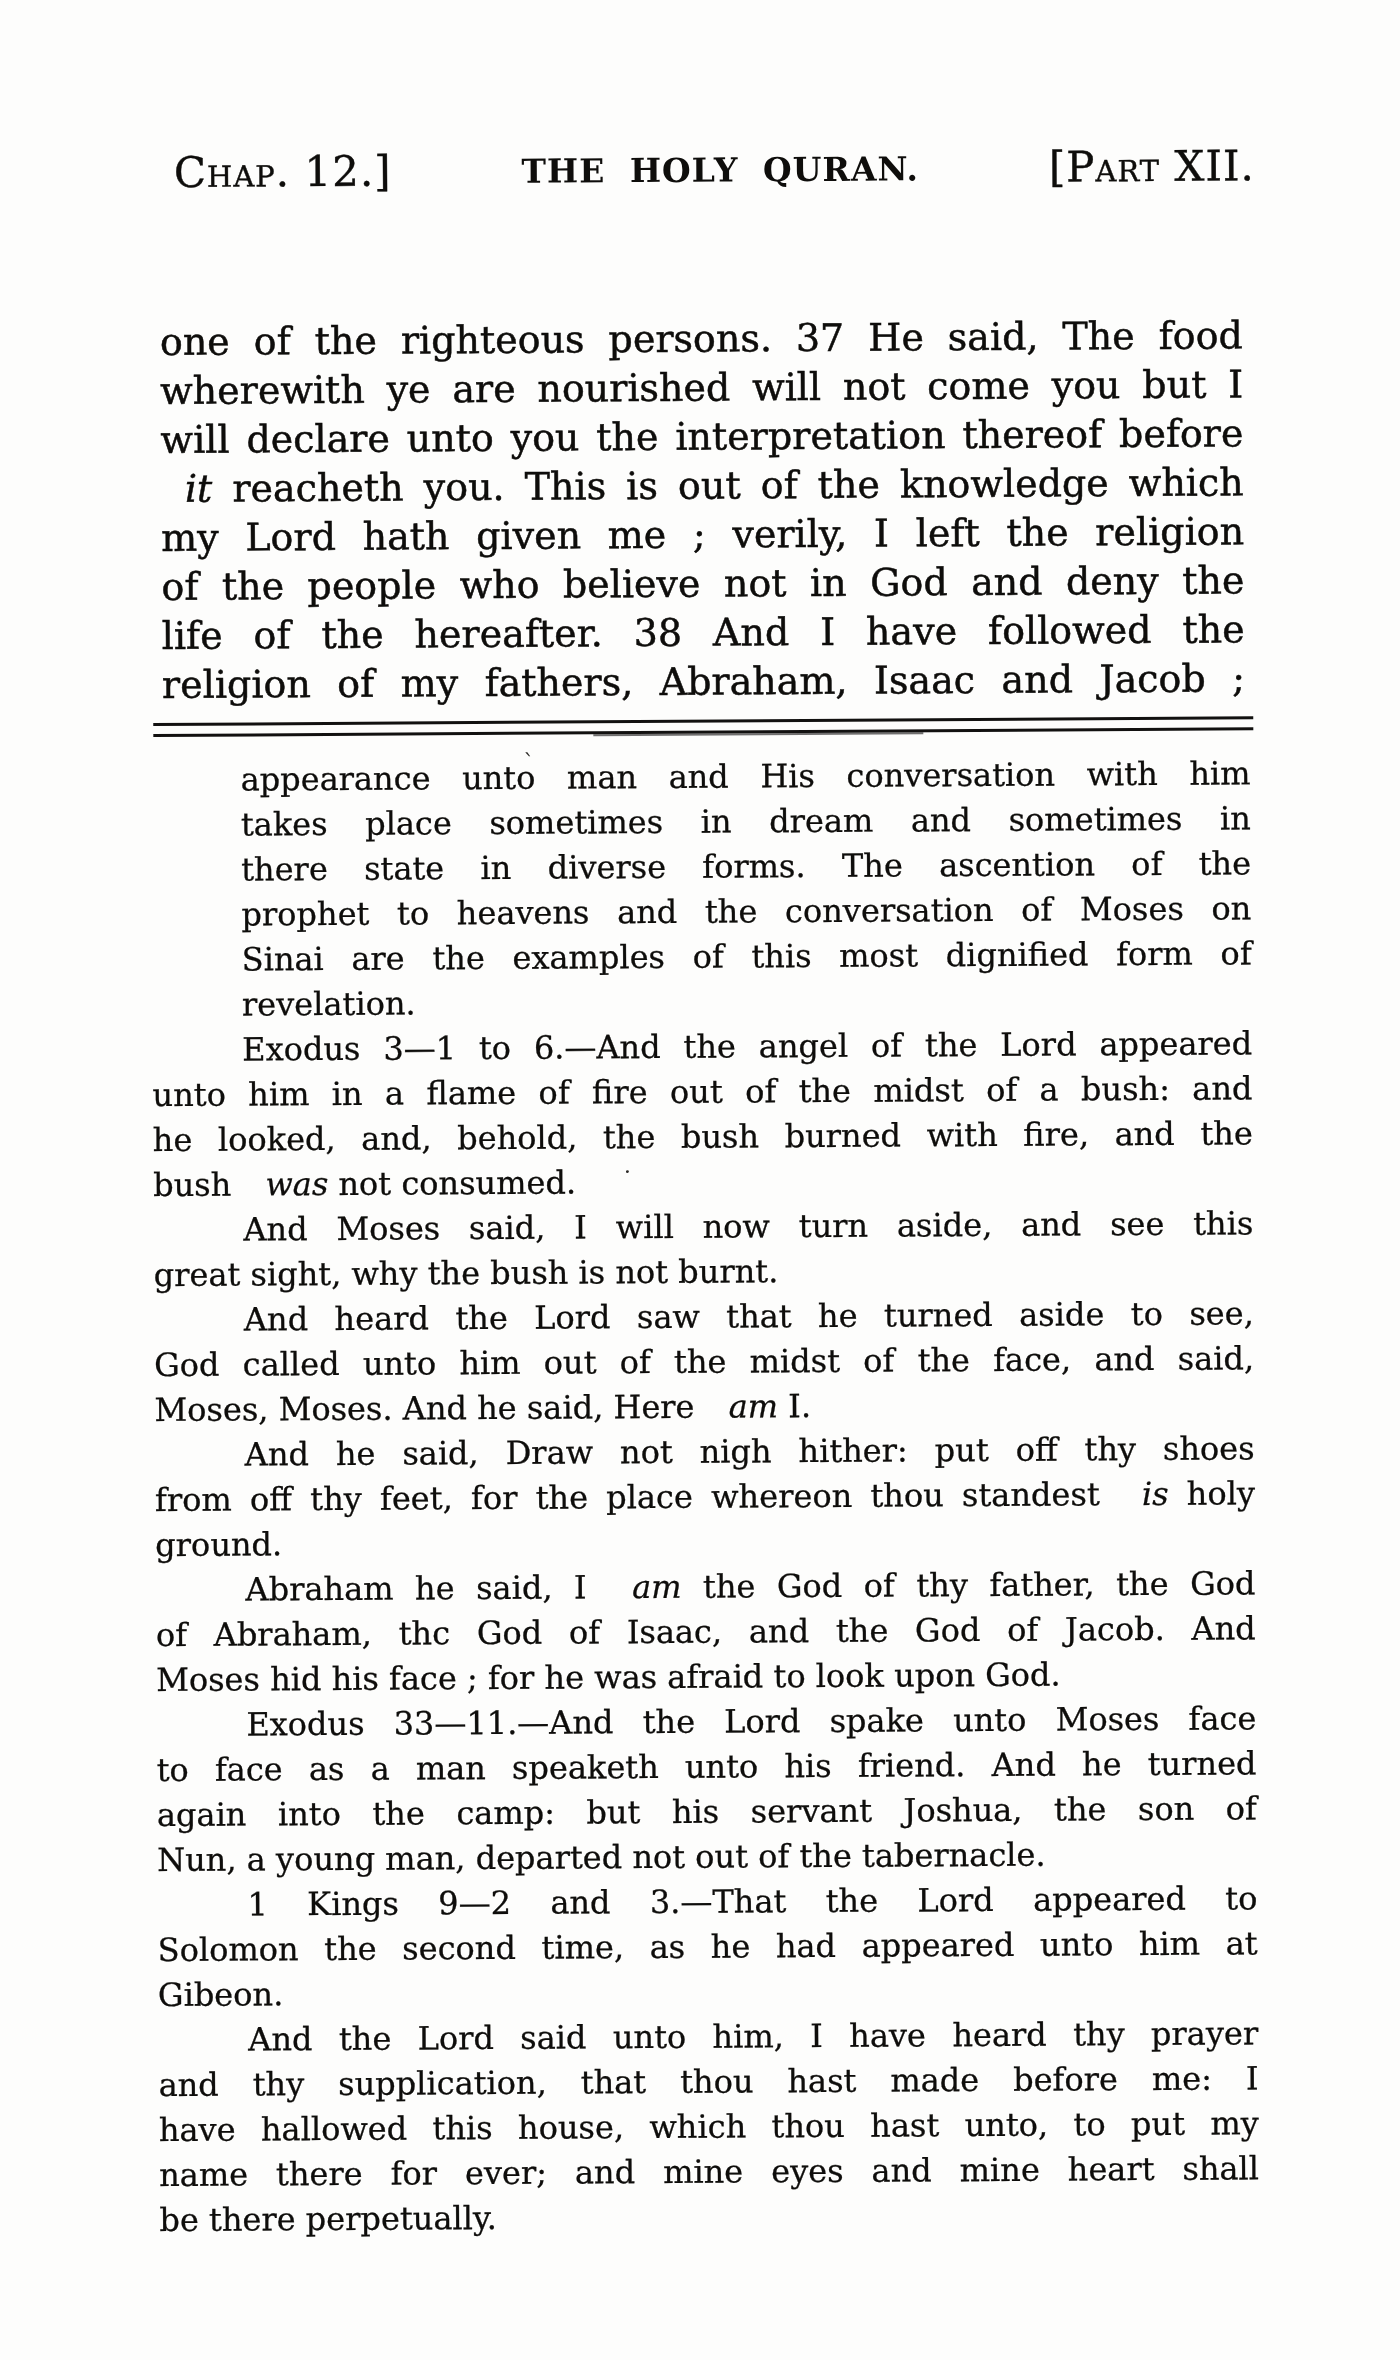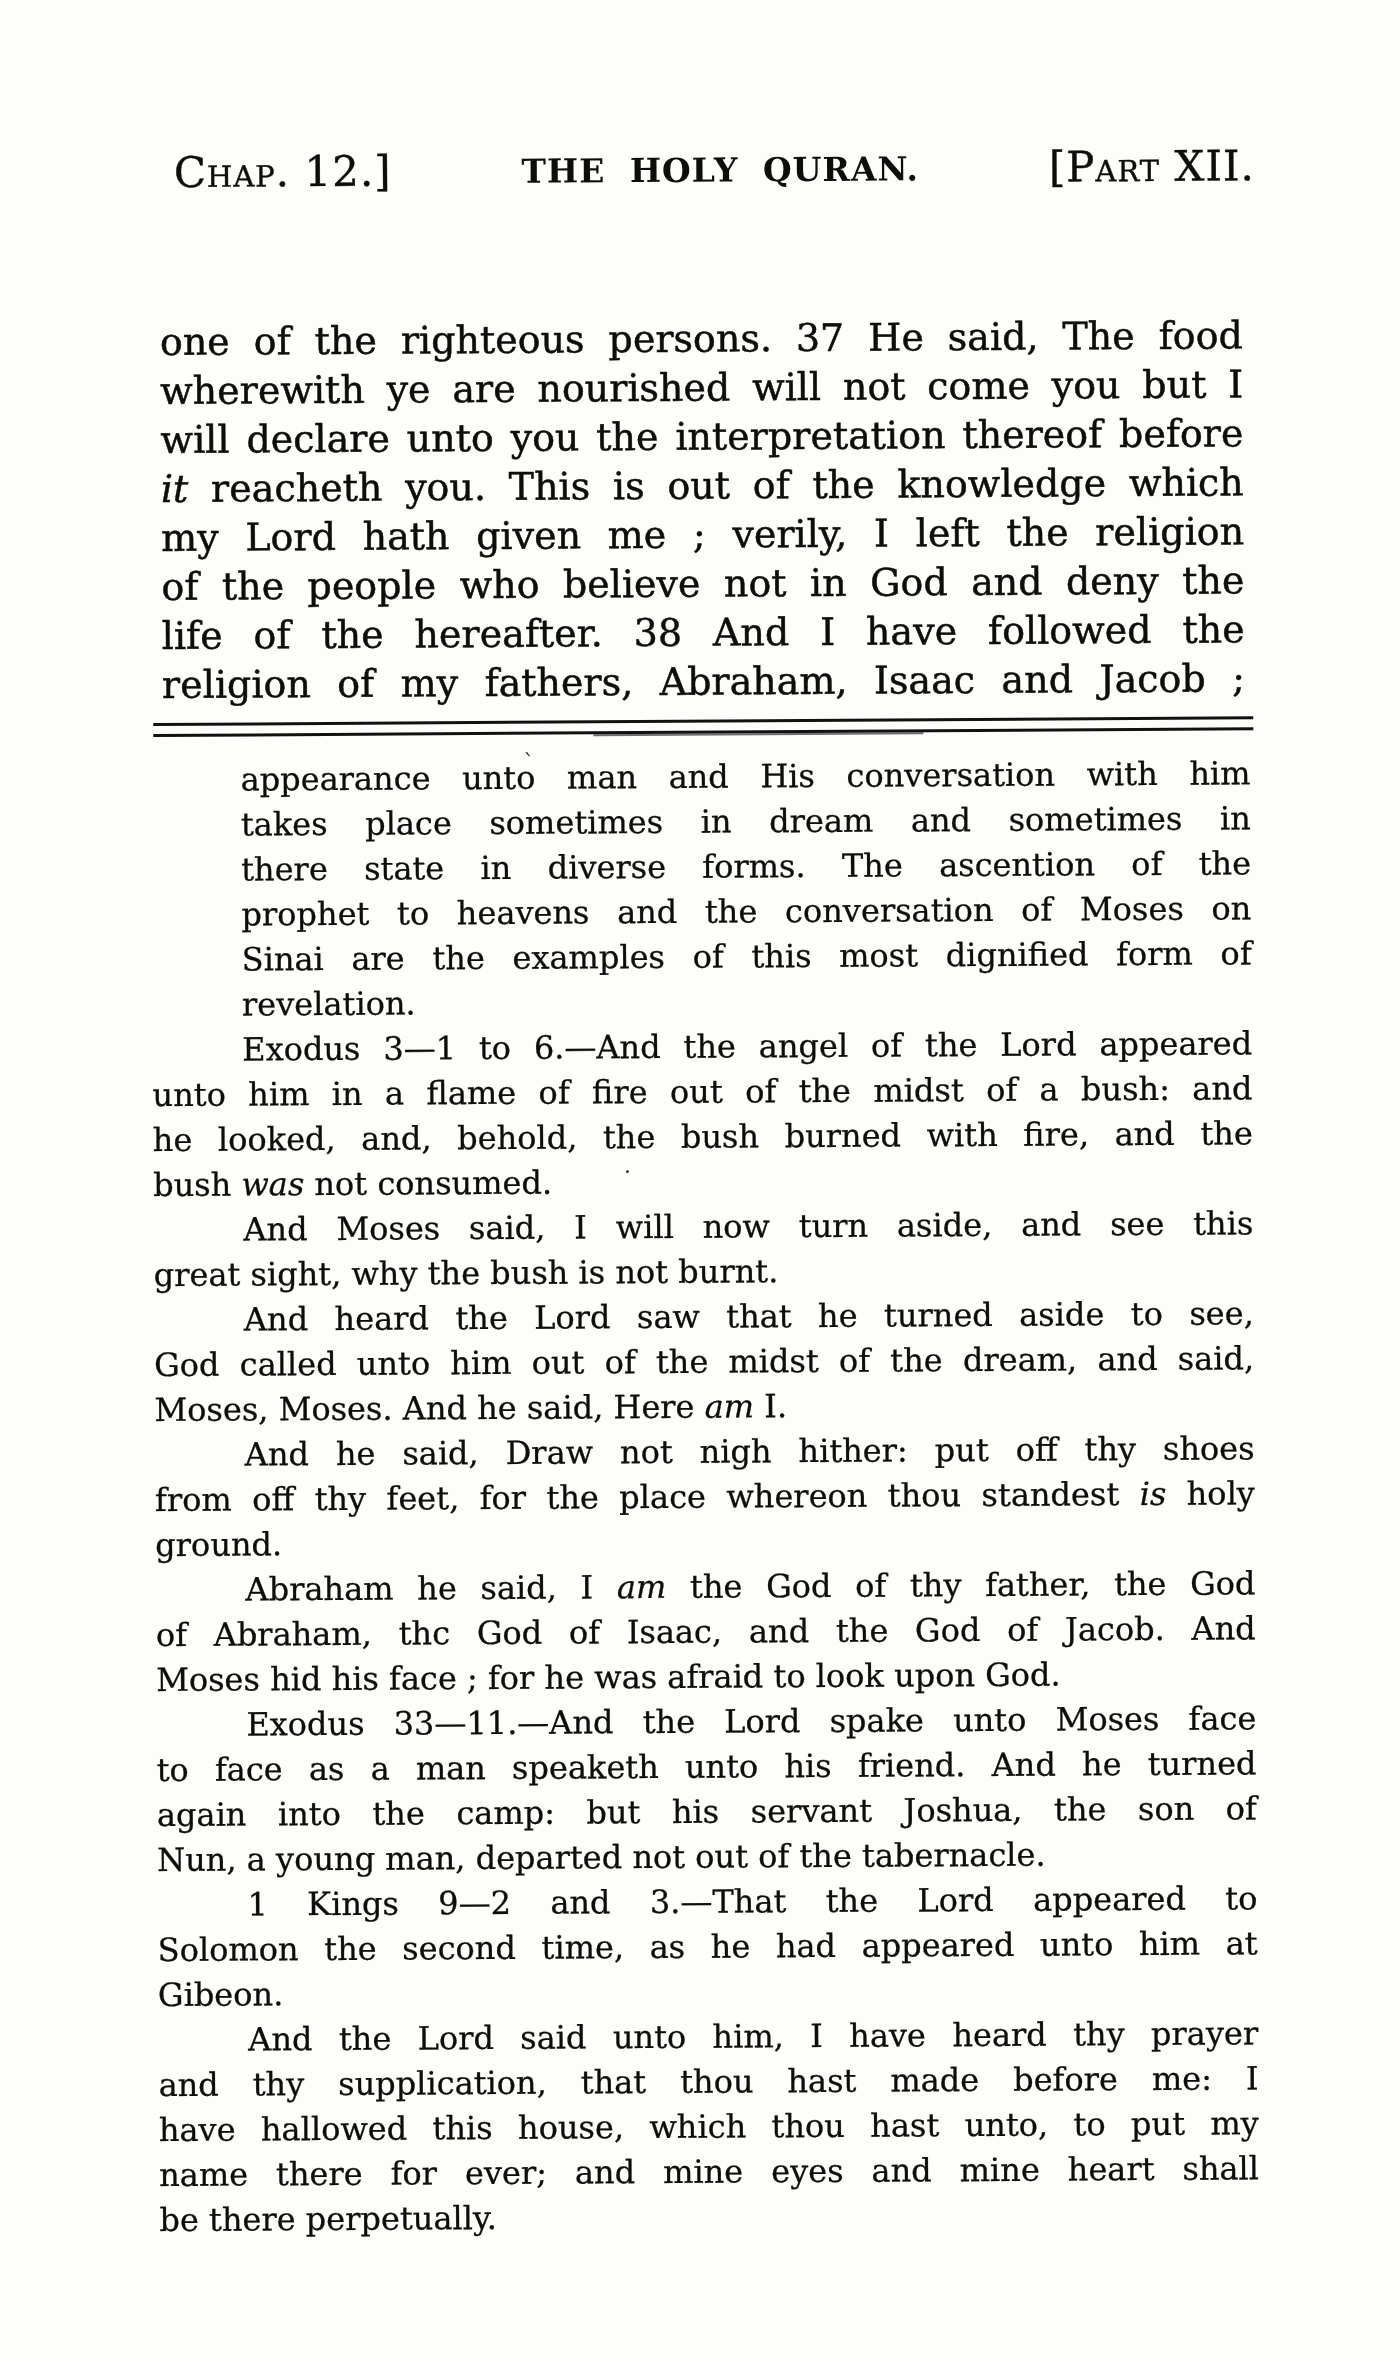--- a/index.html
+++ b/index.html
@@ -40,21 +40,21 @@
   }
   .commentary{
     position:absolute;left:155px;top:758px;width:1100px;
     font-size:32px;line-height:45px;
     -webkit-text-stroke:0.3px #0e0d0b;
   }
   .ln{white-space:nowrap;}
   .ln.just{display:flex;justify-content:space-between;}
   .ln.indent{padding-left:90px;}
   .ln.inset{margin-left:90px;}
-  .ln i{font-style:italic;}
+  .ln i{font-style:italic;margin-left:24px;}
   
   .separator{
     position:absolute;left:158px;top:723px;width:1100px;height:8px;
     border-top:3px solid #121110;
     border-bottom:3px solid #121110;
   }
   .separator::after{
     content:"";position:absolute;left:40%;right:30%;bottom:-5px;
     border-bottom:2px solid #121110;opacity:.6;
   }
@@ -303,21 +303,21 @@
           <span>God</span>
           <span>called</span>
           <span>unto</span>
           <span>him</span>
           <span>out</span>
           <span>of</span>
           <span>the</span>
           <span>midst</span>
           <span>of</span>
           <span>the</span>
-          <span>dream,</span>
+          <span>face,</span>
           <span>and</span>
           <span>said,</span>
         </div>
         <div class="ln">Moses, Moses. And he said, Here <i>am</i> I.</div>
         <div class="ln just indent">
           <span>And</span>
           <span>he</span>
           <span>said,</span>
           <span>Draw</span>
           <span>not</span>

